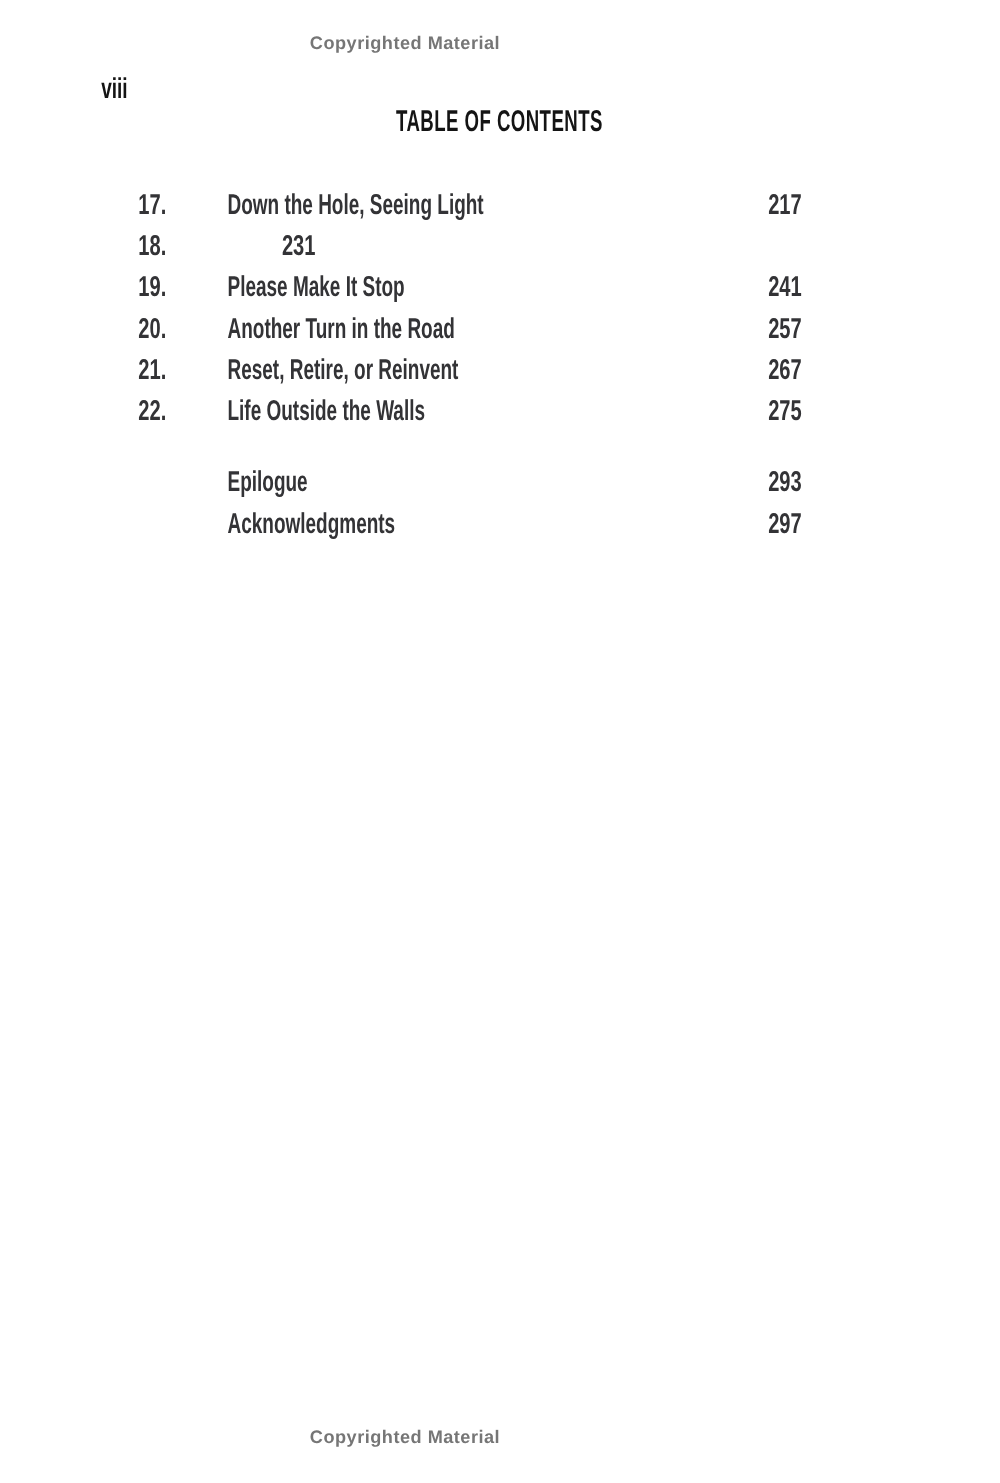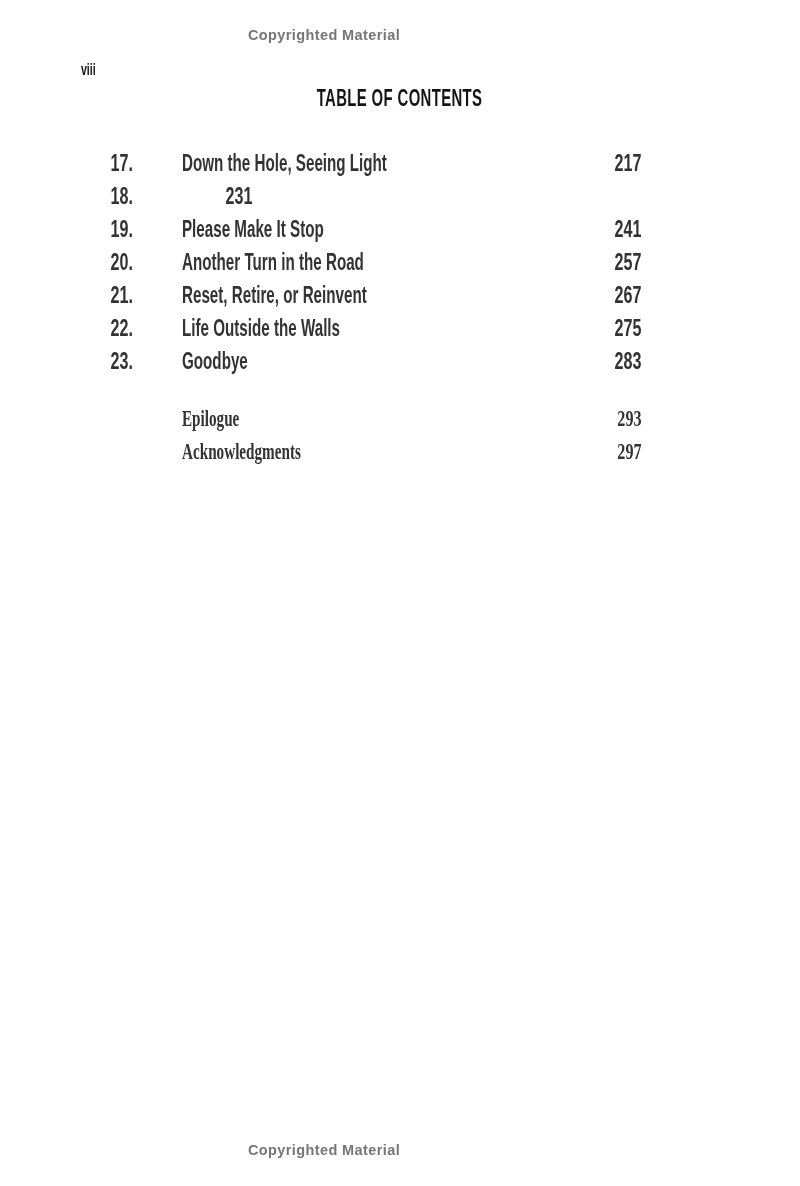--- a/index.html
+++ b/index.html
@@ -41,21 +41,21 @@
     position: absolute;
     top: 58px;
     left: 0;
     width: 800px;
     height: 24px;
   }
   .folio {
     position: absolute;
     left: 81px;
     top: 0;
-    font-size: 16px;
+    font-size: 23px;
     line-height: 24px;
     color: var(--heading, #141414);
   }
   .toc-header {
     position: absolute;
     left: 0;
     width: 800px;
     top: 0;
     text-align: center;
     font-size: 24px;
@@ -86,21 +86,21 @@
     flex: 0 0 33px;
     text-align: right;
     margin-right: 15px;
   }
   .cell.title { flex: 1 1 auto; text-align: left; overflow: visible; }
   .cell.pg {
     flex: 0 0 70px;
     width: 70px;
     text-align: right;
   }
-  .backmatter { margin-top: 24px; font-family: Liberation Serif, serif; }
+  .backmatter { margin-top: 24px; }
 </style>
 </head>
 <body>
 
 <div class="notice top">Copyrighted Material</div>
 
 <div class="runhead">
   <span class="folio"><span class="cond cl">viii</span></span>
   <div class="toc-header"><span class="cond cc">TABLE OF CONTENTS</span></div>
 </div>
@@ -135,25 +135,20 @@
     <span class="cell title"><span class="cond cl">Reset, Retire, or Reinvent</span></span>
     <span class="cell pg"><span class="cond cr">267</span></span>
   </div>
 
   <div class="row">
     <span class="cell num"><span class="cond cr">22.</span></span>
     <span class="cell title"><span class="cond cl">Life Outside the Walls</span></span>
     <span class="cell pg"><span class="cond cr">275</span></span>
   </div>
 
-  <div class="row">
-    <span class="cell num"><span class="cond cr">23.</span></span>
-    <span class="cell title"><span class="cond cl">Goodbye</span></span>
-    <span class="cell pg"><span class="cond cr">283</span></span>
-  </div>
 
   <div class="backmatter">
     <div class="row">
       <span class="cell num"></span>
       <span class="cell title"><span class="cond cl">Epilogue</span></span>
       <span class="cell pg"><span class="cond cr">293</span></span>
     </div>
     <div class="row">
       <span class="cell num"></span>
       <span class="cell title"><span class="cond cl">Acknowledgments</span></span>

